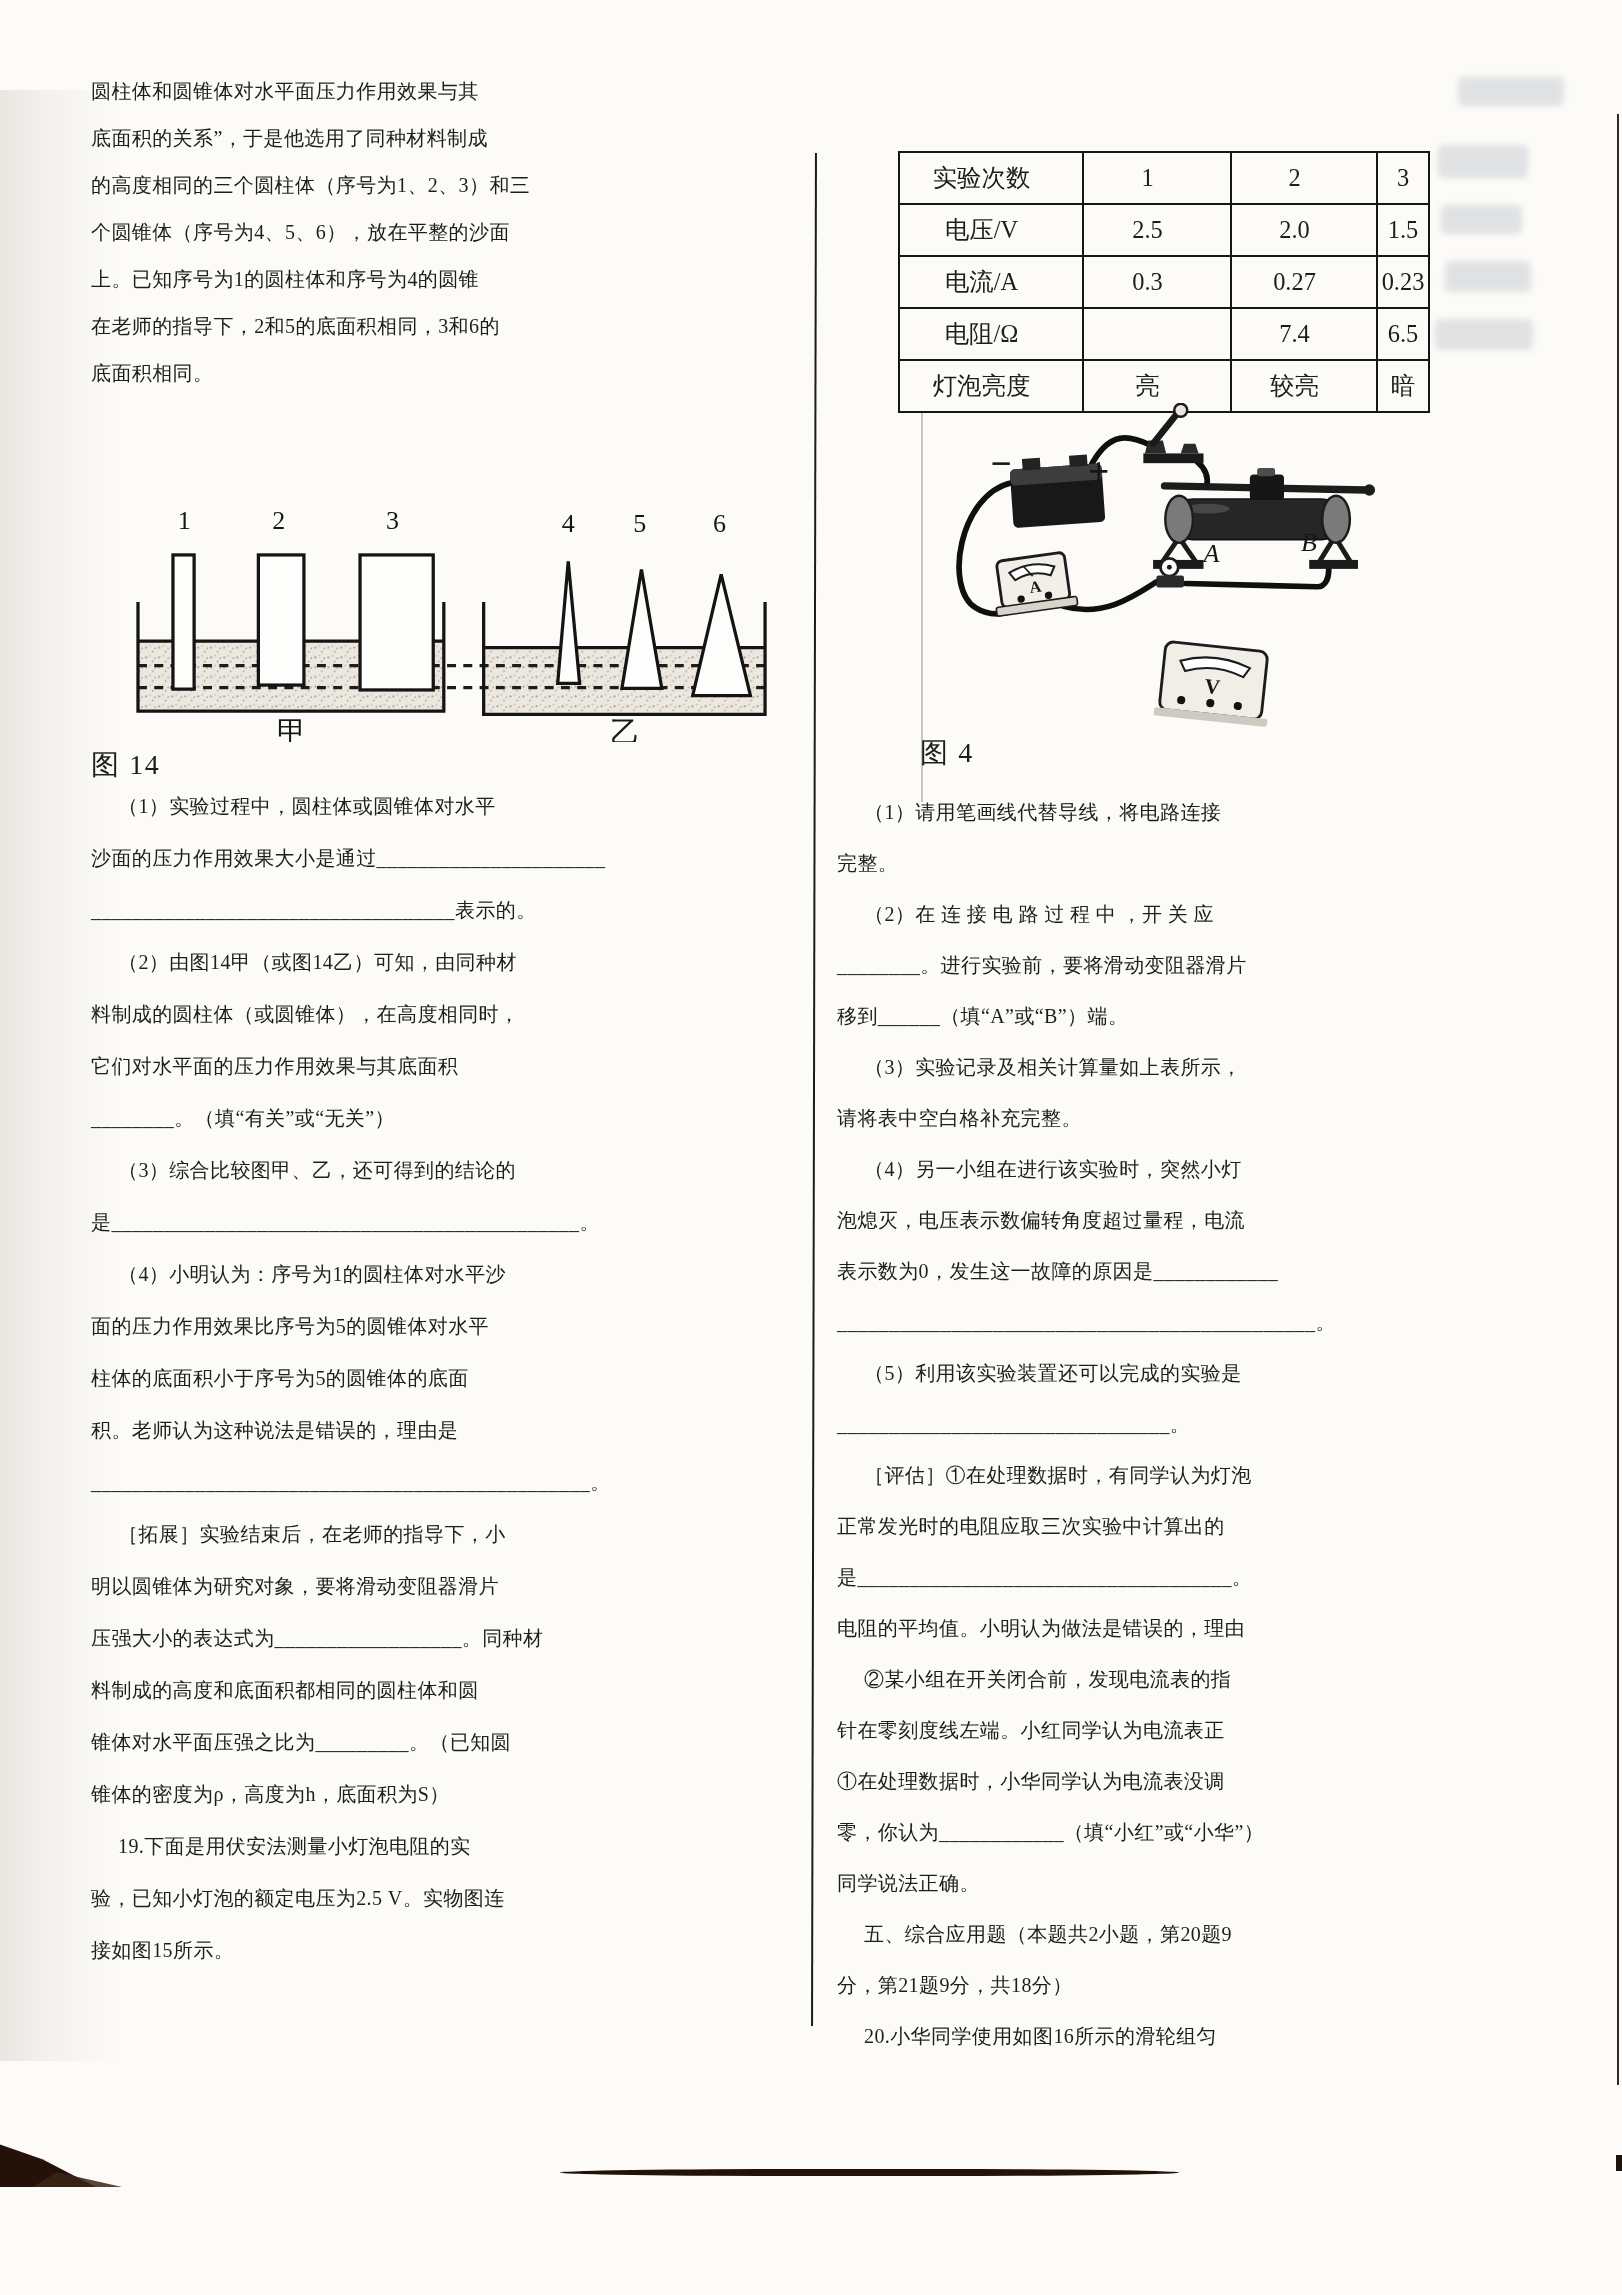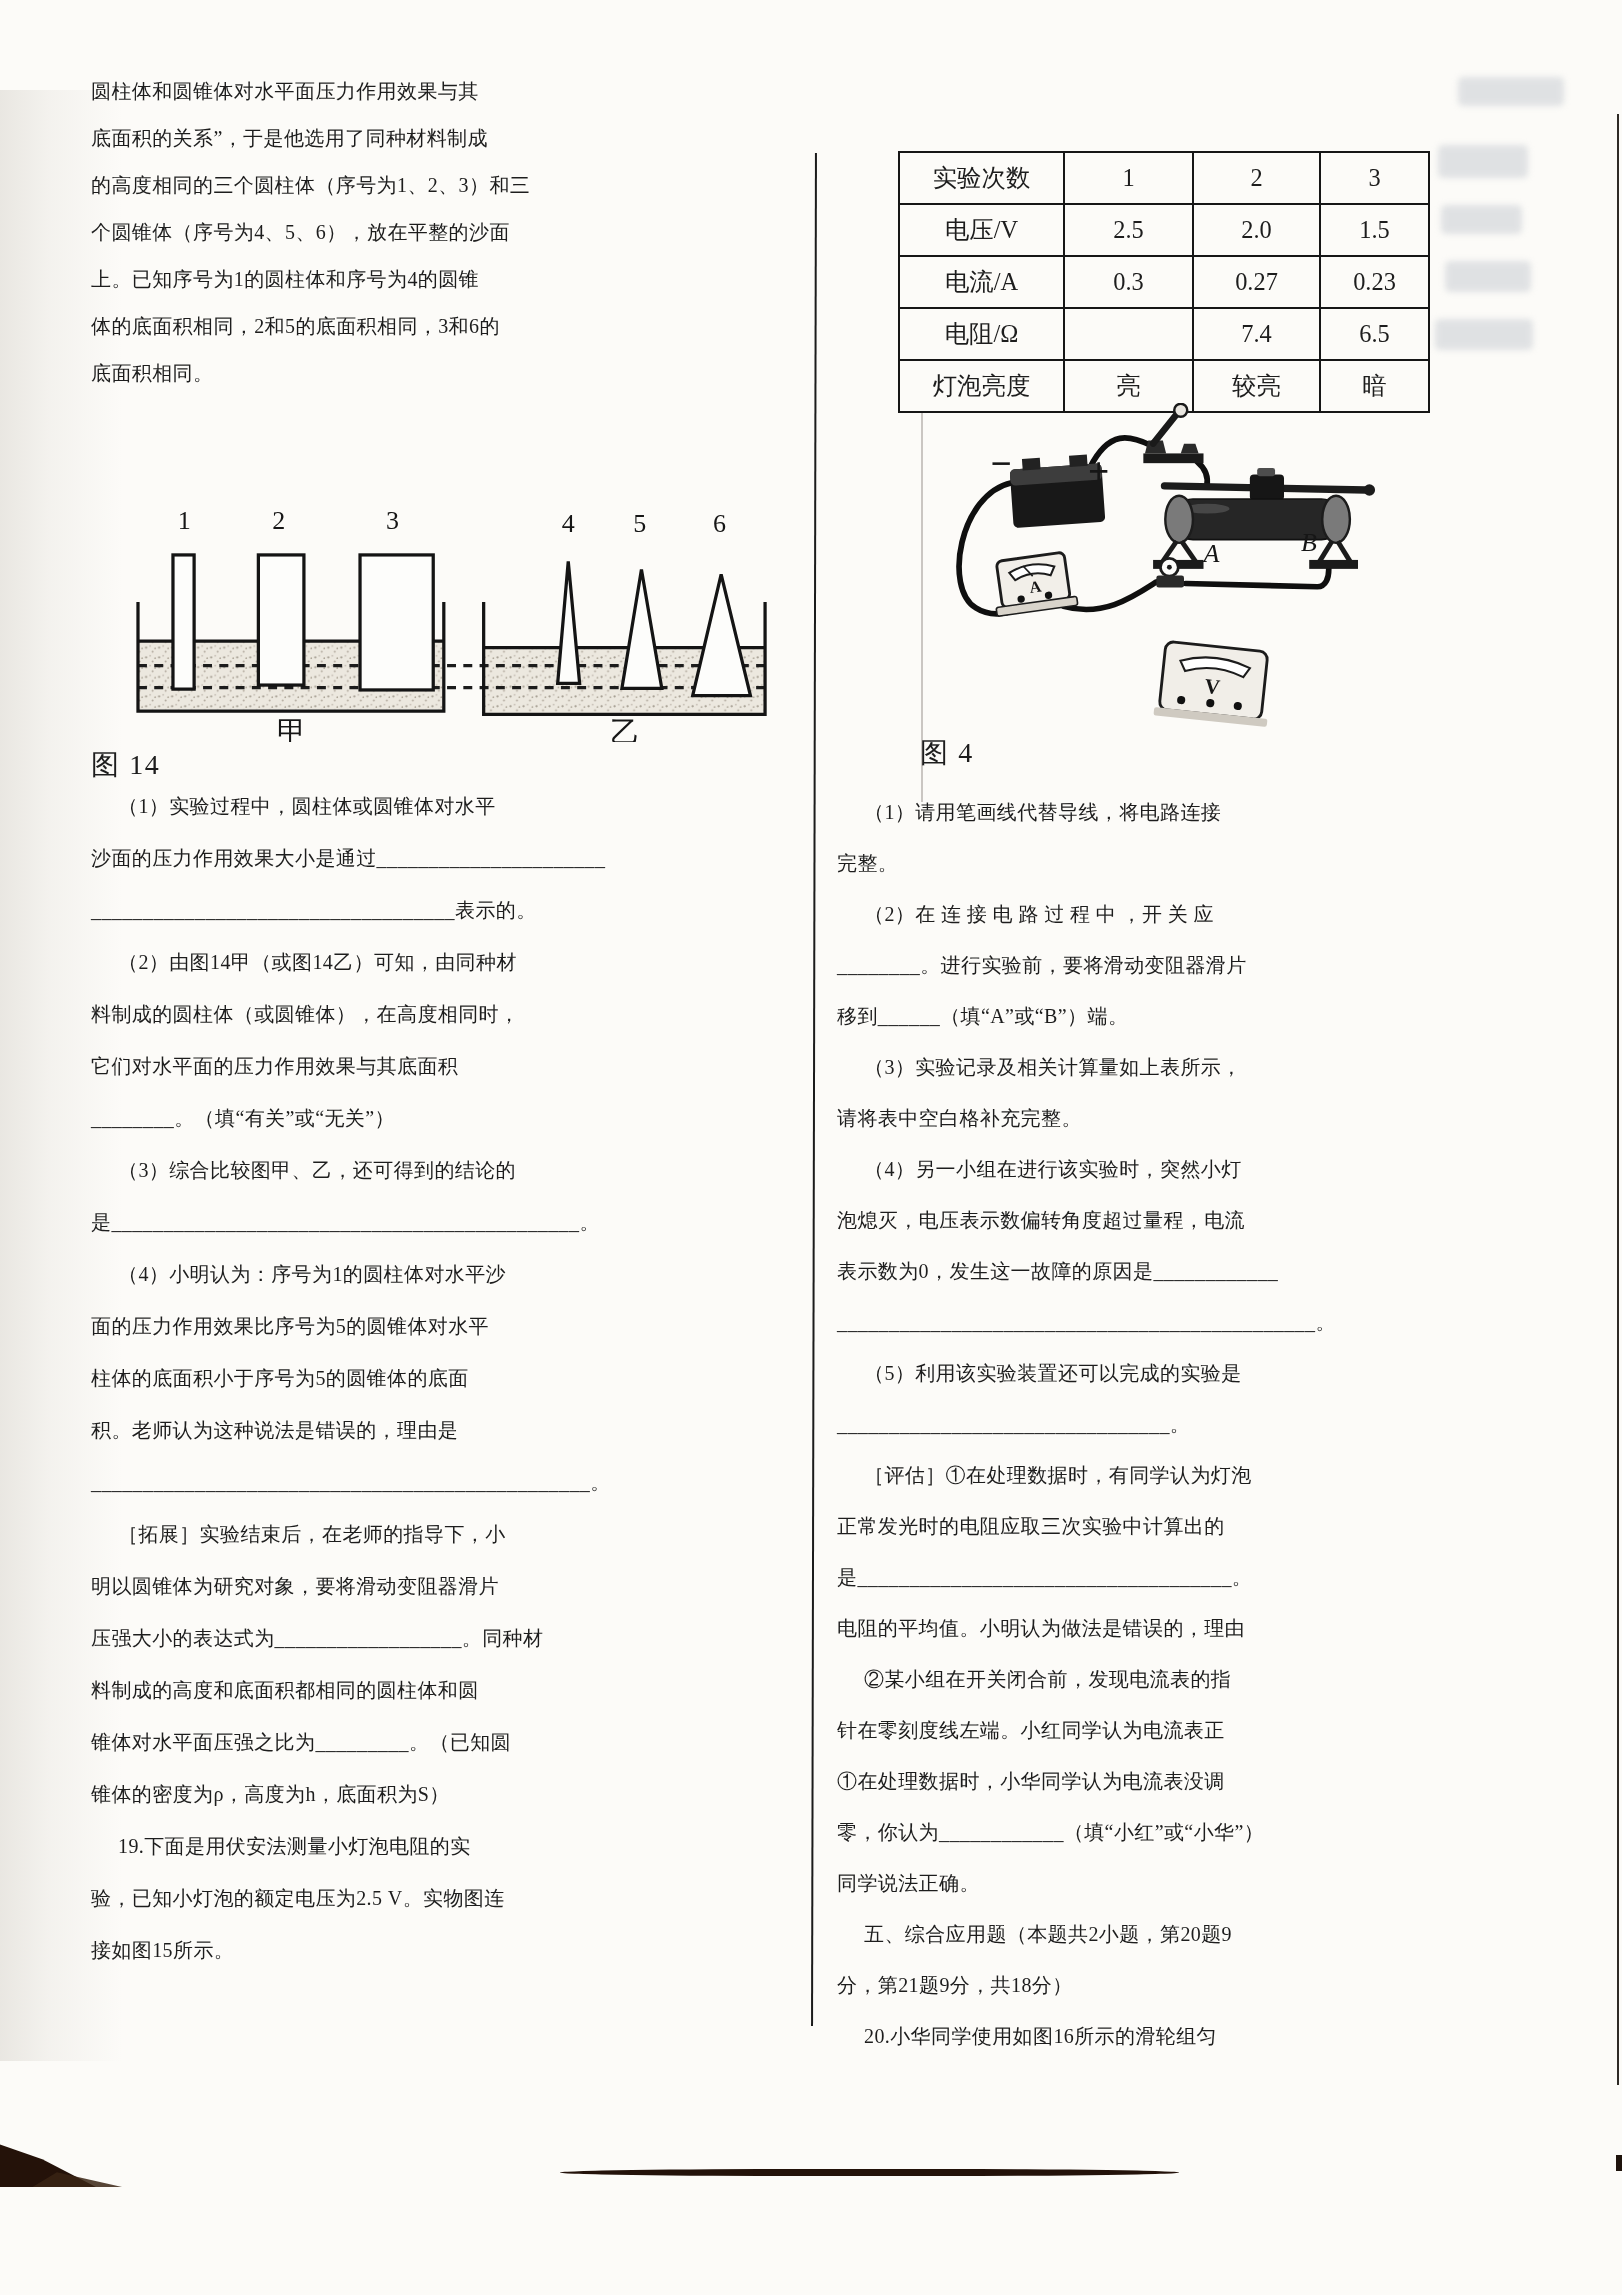--- a/index.html
+++ b/index.html
@@ -50,21 +50,21 @@
     position:absolute;font-size:28px;text-align:left;letter-spacing:1.6px;
   }
   #fig14-caption{left:91px;top:746px;width:717px;}
   #fig15-caption{left:920px;top:734px;width:505px;}
   
   .dtable{
     position:absolute;left:898px;top:151px;width:528px;
     border:2.4px solid #161616;background:#fcfbf8;
     display:flex;flex-direction:column;
   }
-  .trow{display:grid;grid-template-columns:163px 129px 127px 1fr;border-top:2.4px solid #161616;}
+  .trow{display:grid;grid-template-columns:163px 129px 127px 1fr;border-top:2.4px solid #161616;gap:19px;}
   .trow:first-child{border-top:none;}
   .tcell{
     border-left:2.4px solid #161616;height:50px;
     display:flex;align-items:center;justify-content:center;
     font-size:24.4px;
   }
   .tcell:first-child{border-left:none;}
   
   .figsvg{position:absolute;}
   #figure14{left:91px;top:498px;}
@@ -91,21 +91,21 @@
   <div class="smudge" style="left:1441px;top:205px;width:81px;height:29px"></div>
   <div class="smudge" style="left:1445px;top:261px;width:86px;height:31px"></div>
   <div class="smudge" style="left:1435px;top:319px;width:98px;height:31px"></div>
 
   <div id="left-intro" class="tcol">
       <div class="tline">圆柱体和圆锥体对水平面压力作用效果与其</div>
       <div class="tline">底面积的关系”，于是他选用了同种材料制成</div>
       <div class="tline">的高度相同的三个圆柱体（序号为1、2、3）和三</div>
       <div class="tline">个圆锥体（序号为4、5、6），放在平整的沙面</div>
       <div class="tline">上。已知序号为1的圆柱体和序号为4的圆锥</div>
-      <div class="tline">体的底面积相同，2和5的底面积相同，3和6的</div>
+      <div class="tline">在老师的指导下，2和5的底面积相同，3和6的</div>
       <div class="tline">底面积相同。</div>
     </div>
   <div id="left-body" class="tcol">
       <div class="tline">     （1）实验过程中，圆柱体或圆锥体对水平</div>
       <div class="tline">沙面的压力作用效果大小是通过______________________</div>
       <div class="tline">___________________________________表示的。</div>
       <div class="tline">     （2）由图14甲（或图14乙）可知，由同种材</div>
       <div class="tline">料制成的圆柱体（或圆锥体），在高度相同时，</div>
       <div class="tline">它们对水平面的压力作用效果与其底面积</div>
       <div class="tline">________。（填“有关”或“无关”）</div>

